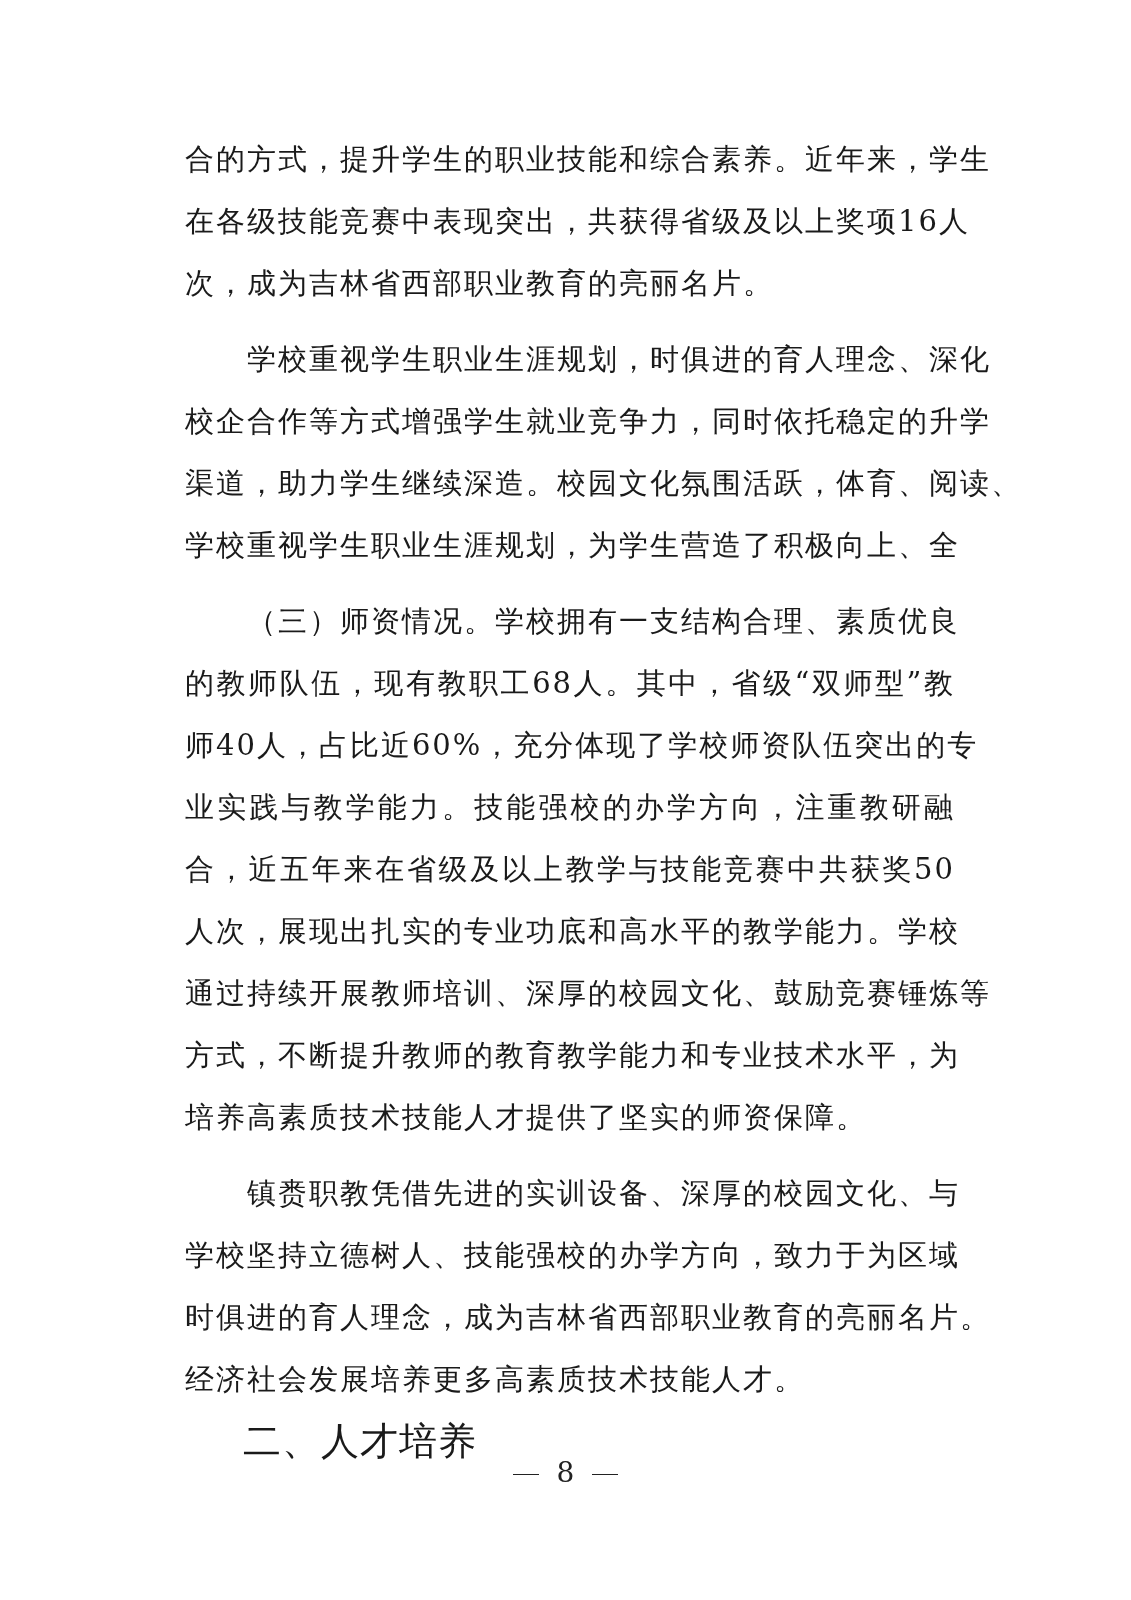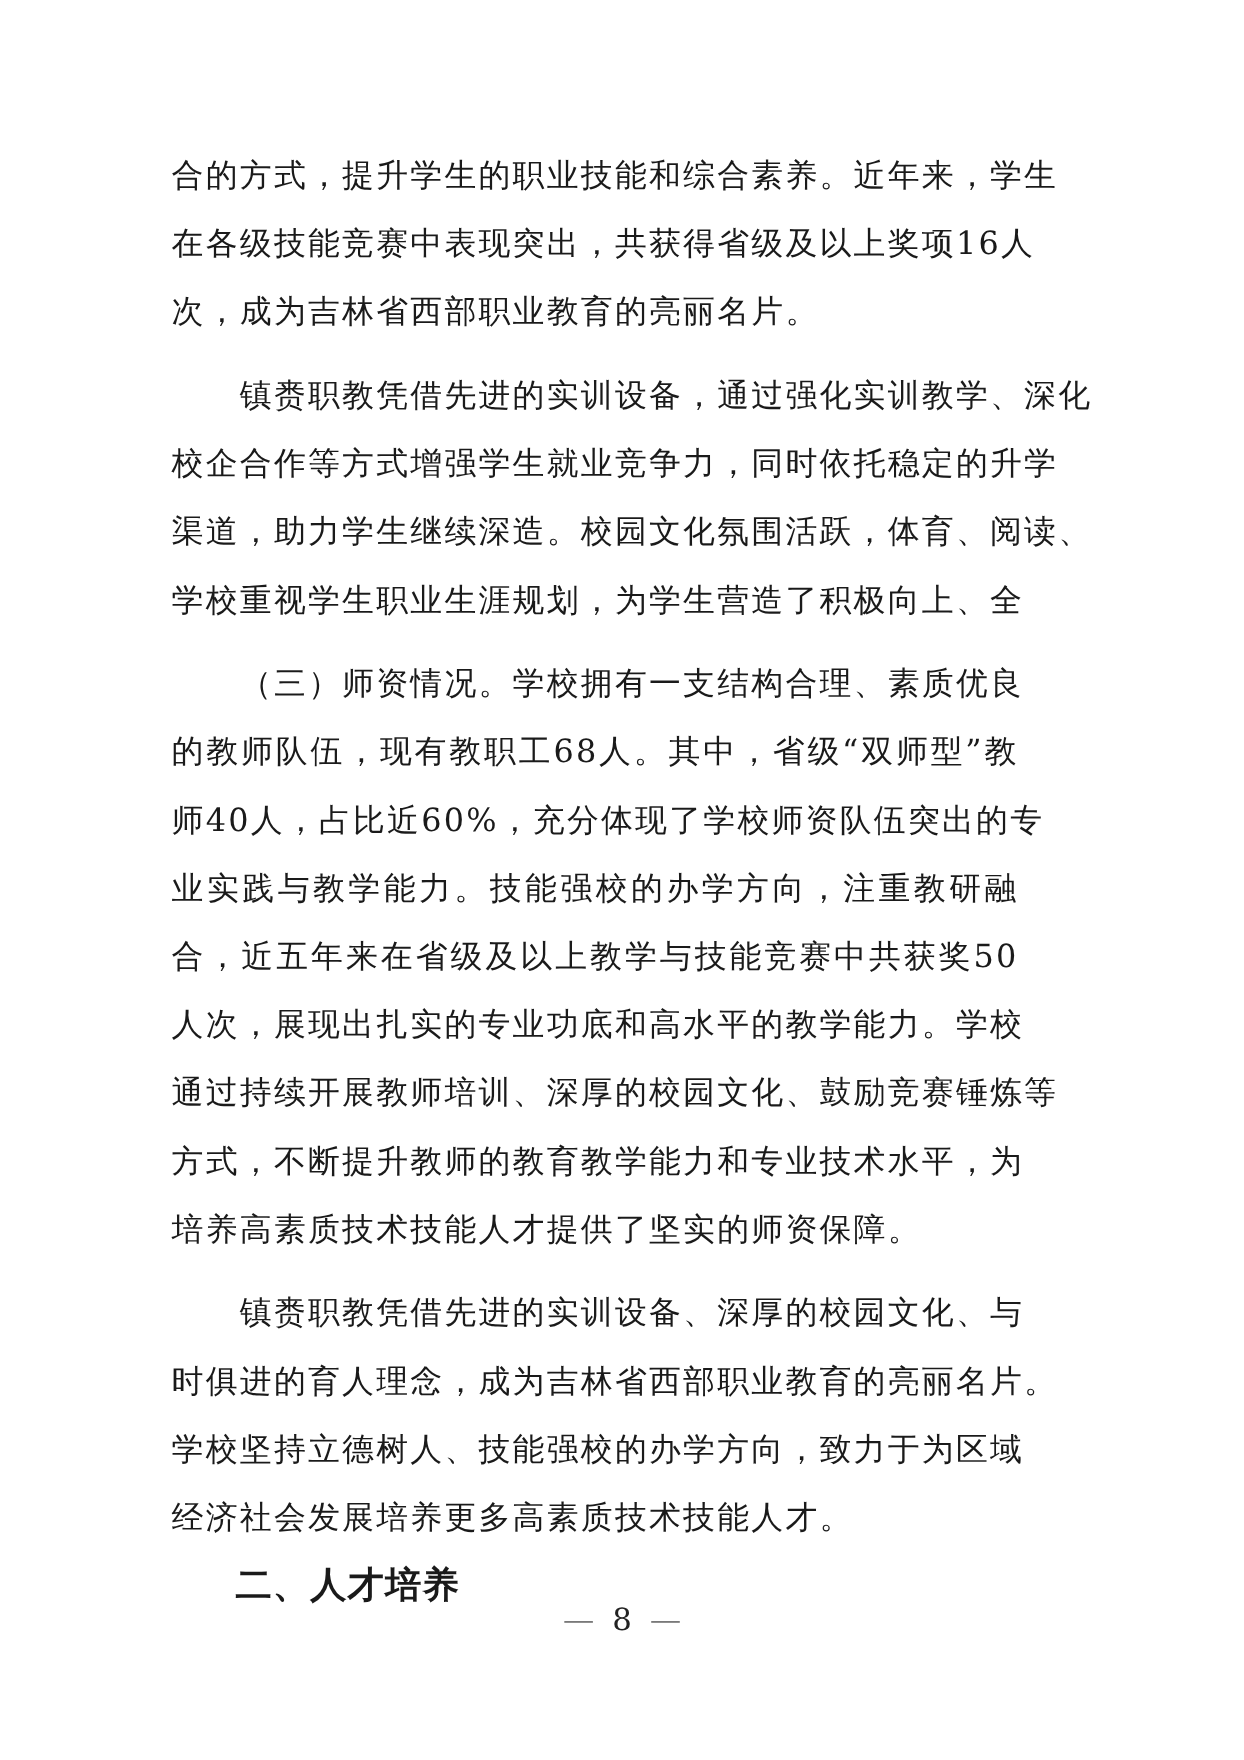--- a/index.html
+++ b/index.html
@@ -10,21 +10,21 @@
   body {
     width: 1131px;
     height: 1600px;
     position: relative;
     overflow: hidden;
     font-family: "DejaVu Serif", "Liberation Serif", serif;
     color: #1a1a1a;
   }
   .page {
     position: absolute;
-    left: 156px;
+    left: 185px;
     top: 128px;
     width: 770px;
   }
   .para {
     margin: 0;
   }
   .line {
     display: block;
     height: 62px;
     line-height: 62px;
@@ -37,22 +37,22 @@
   .line.last {
     text-align-last: left;
   }
   .gap {
     height: 14px;
   }
   .heading {
     display: block;
     height: 62px;
     line-height: 62px;
-    font-size: 33px;
-    font-weight: bold;
+    font-size: 38px;
+    font-weight: normal;
     font-family: "DejaVu Sans", "Liberation Sans", sans-serif;
     padding-left: 58px;
     letter-spacing: 1px;
   }
   .page-number {
     position: absolute;
     top: 1456px;
     left: 0;
     width: 1131px;
     text-align: center;
@@ -75,21 +75,21 @@
 <div class="page">
 
   <div class="para">
     <span class="line">合的方式，提升学生的职业技能和综合素养。近年来，学生</span>
     <span class="line">在各级技能竞赛中表现突出，共获得省级及以上奖项16人</span>
     <span class="line last">次，成为吉林省西部职业教育的亮丽名片。</span>
   </div>
   <div class="gap"></div>
 
   <div class="para">
-    <span class="line">　　镇赉职教凭借先进的实训设备，通过强化实训教学、深化</span>
+    <span class="line">　　学校重视学生职业生涯规划，时俱进的育人理念、深化</span>
     <span class="line">校企合作等方式增强学生就业竞争力，同时依托稳定的升学</span>
     <span class="line">渠道，助力学生继续深造。校园文化氛围活跃，体育、阅读、</span>
     <span class="line">学校重视学生职业生涯规划，为学生营造了积极向上、全</span>
   </div>
   <div class="gap"></div>
 
   <div class="para">
     <span class="line">　　（三）师资情况。学校拥有一支结构合理、素质优良</span>
     <span class="line">的教师队伍，现有教职工68人。其中，省级“双师型”教</span>
     <span class="line">师40人，占比近60%，充分体现了学校师资队伍突出的专</span>
@@ -97,22 +97,22 @@
     <span class="line">合，近五年来在省级及以上教学与技能竞赛中共获奖50</span>
     <span class="line">人次，展现出扎实的专业功底和高水平的教学能力。学校</span>
     <span class="line">通过持续开展教师培训、深厚的校园文化、鼓励竞赛锤炼等</span>
     <span class="line">方式，不断提升教师的教育教学能力和专业技术水平，为</span>
     <span class="line last">培养高素质技术技能人才提供了坚实的师资保障。</span>
   </div>
   <div class="gap"></div>
 
   <div class="para">
     <span class="line">　　镇赉职教凭借先进的实训设备、深厚的校园文化、与</span>
+    <span class="line">学校坚持立德树人、技能强校的办学方向，致力于为区域</span>
     <span class="line">时俱进的育人理念，成为吉林省西部职业教育的亮丽名片。</span>
-    <span class="line">学校坚持立德树人、技能强校的办学方向，致力于为区域</span>
     <span class="line last">经济社会发展培养更多高素质技术技能人才。</span>
   </div>
 
   <span class="heading">二、人才培养</span>
 </div>
 
 <div class="page-number">
   <span class="dash"></span><span>8</span><span class="dash"></span>
 </div>
 

